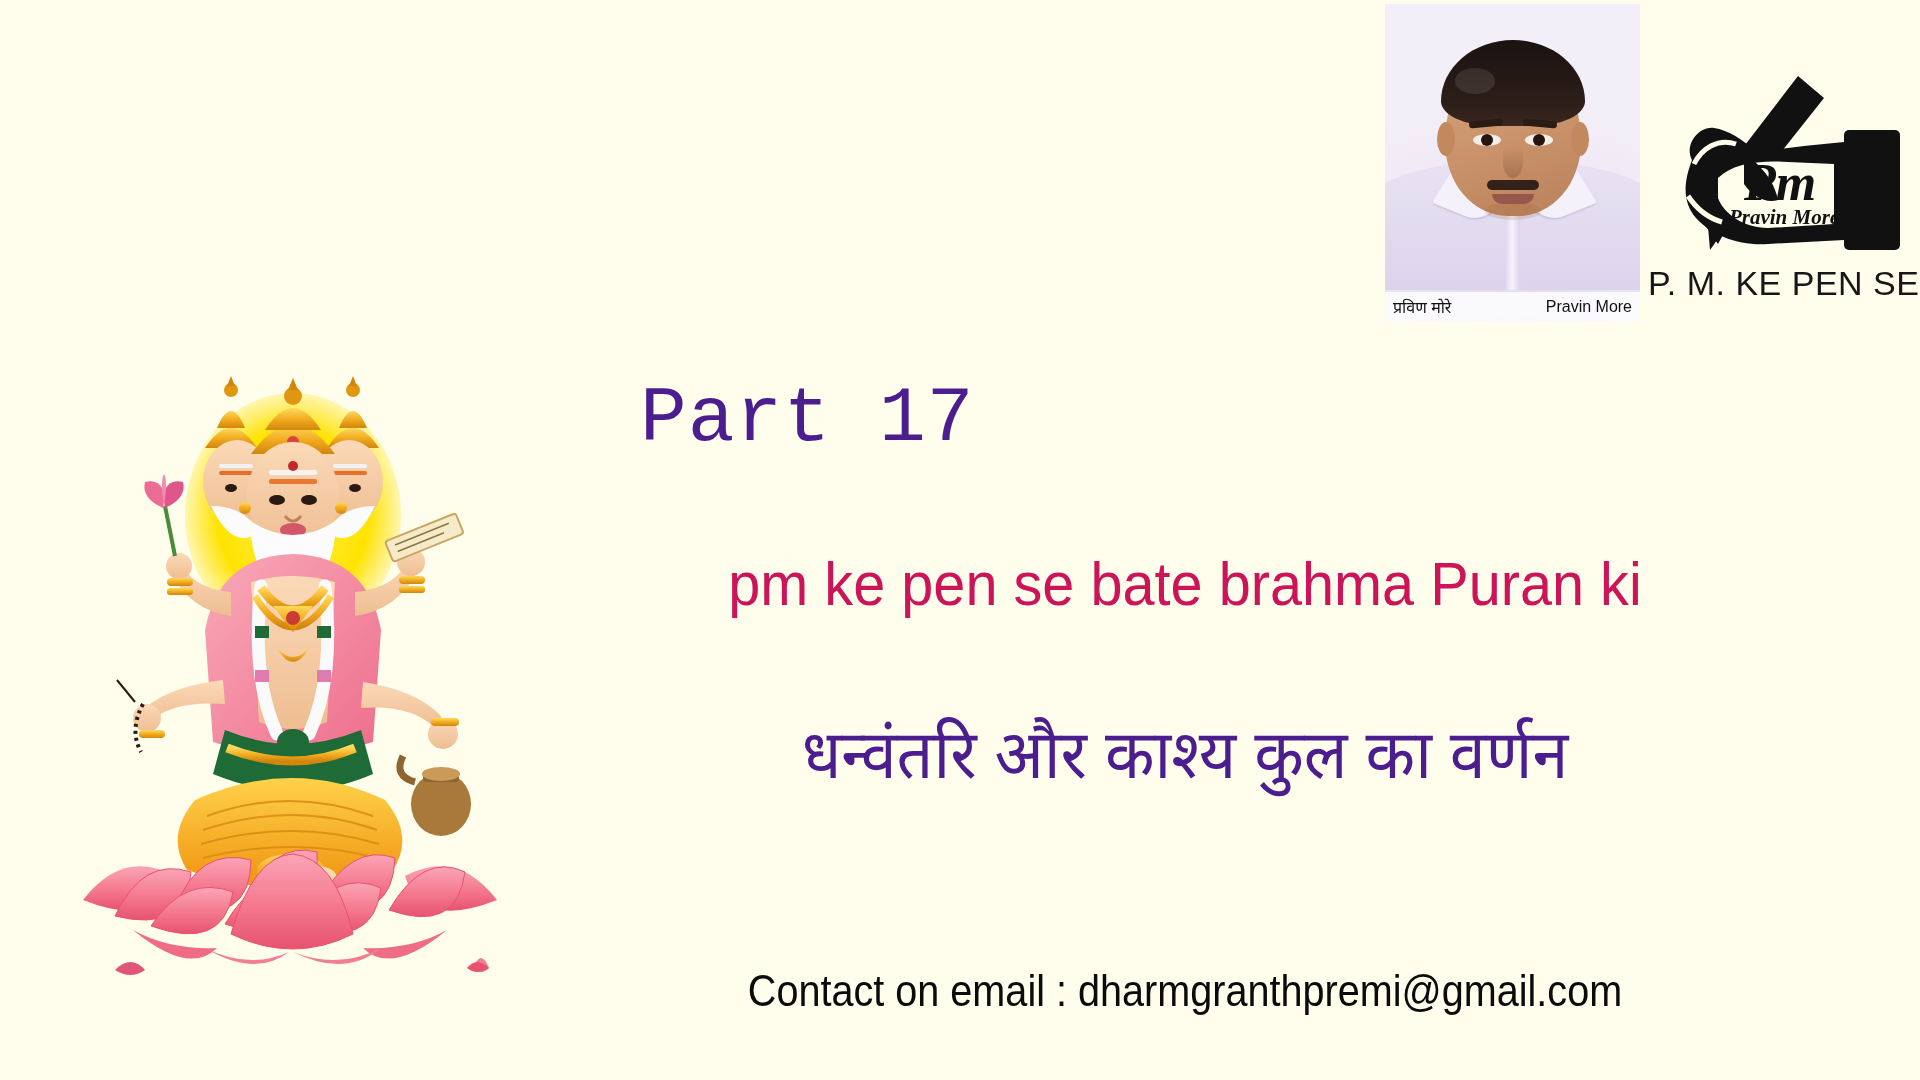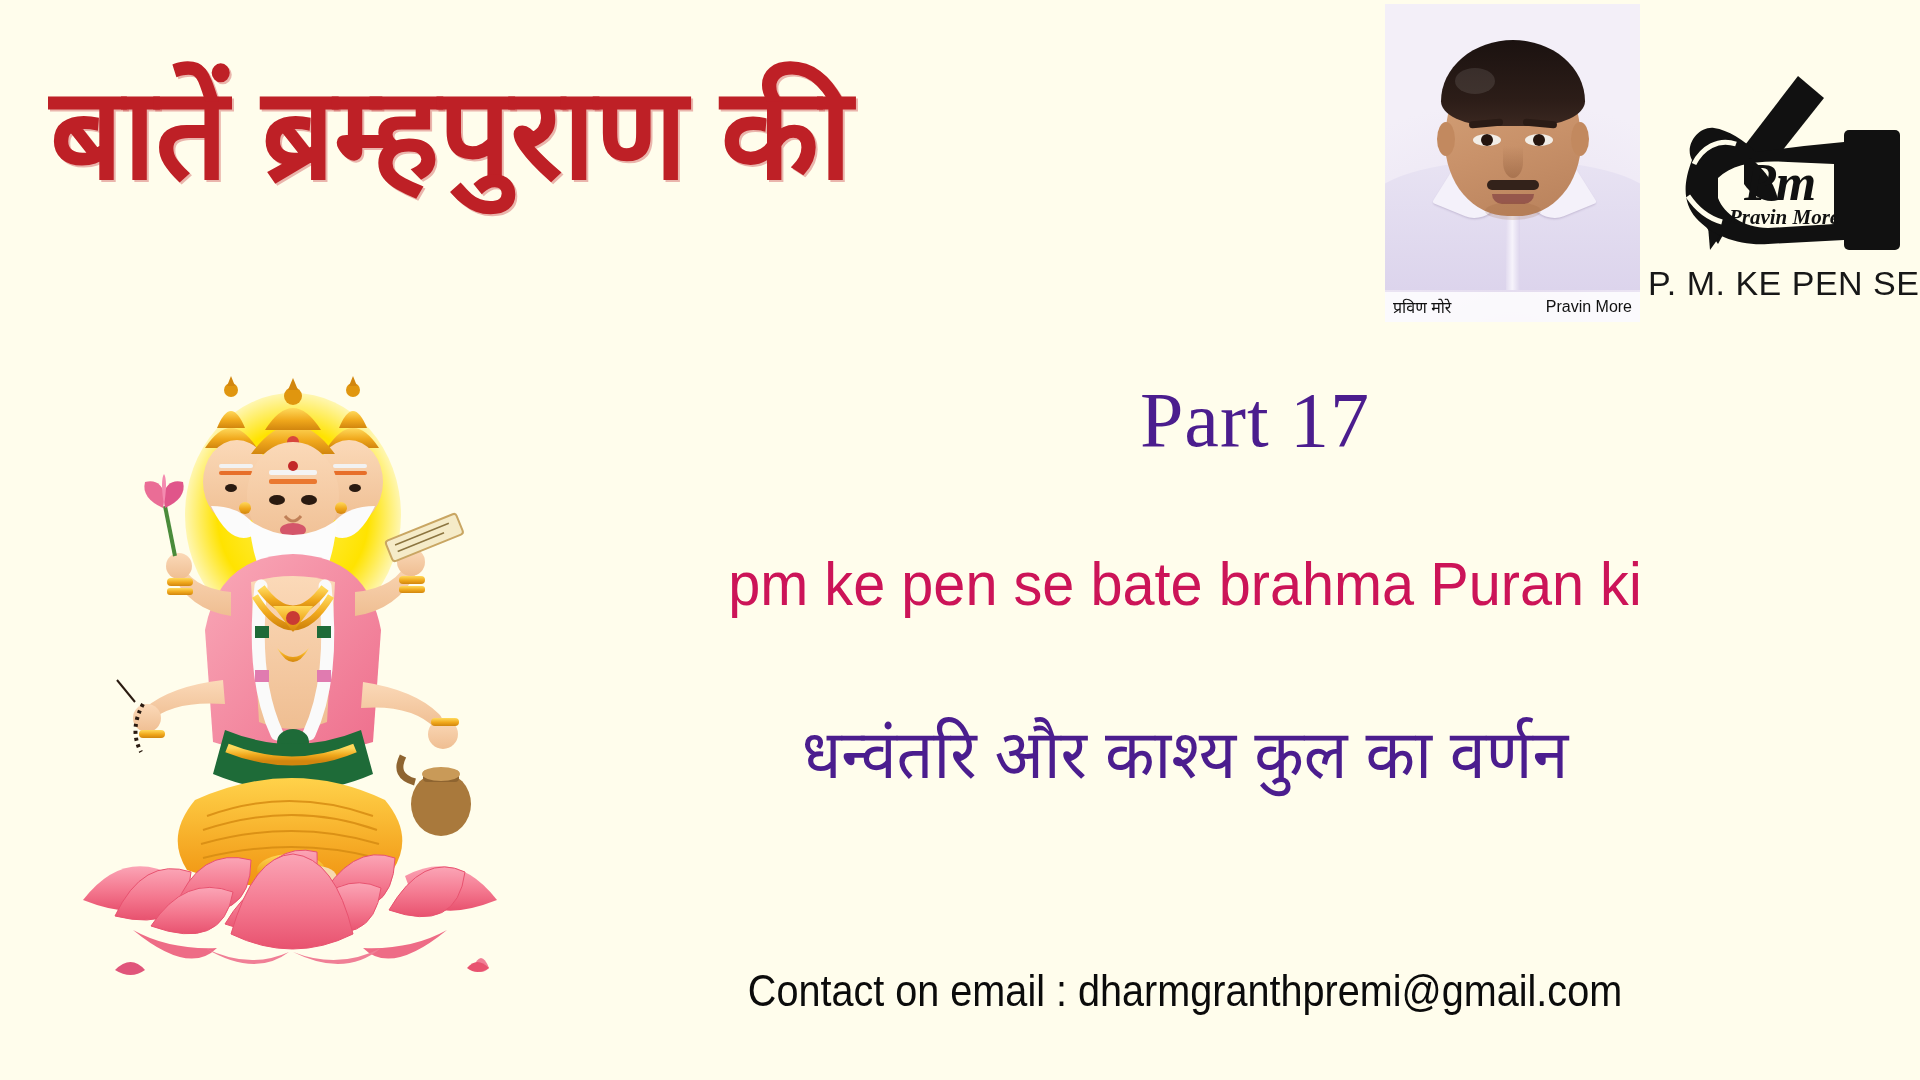--- a/index.html
+++ b/index.html
@@ -121,23 +121,23 @@
   }
 
   
   .brahma{
     position:absolute;left:55px;top:330px;width:470px;height:650px;
   }
 
   
   .part-no{
     position:absolute;left:640px;top:375px;width:1230px;
-    text-align:center;
+    text-align:left;
     font-size:78px;font-weight:400;color:#4B1D8E;
-    font-family:Liberation Serif, serif;
+    font-family:Liberation Mono, monospace;
     letter-spacing:1px;
   }
   .subtitle-en{
     position:absolute;left:470px;top:548px;width:1430px;
     text-align:center;
     font-size:62px;font-weight:400;color:#CC1458;
     font-family:"Liberation Sans",sans-serif;
     transform:scaleX(.93);
     white-space:nowrap;
   }
@@ -156,21 +156,20 @@
     font-family:"Liberation Sans",sans-serif;
     transform:scaleX(.88);
     white-space:nowrap;
   }
 </style>
 </head>
 <body>
 
 <div id="stage">
 
-  <div class="title-hi">बातें ब्रम्हपुराण की</div>
 
   <div class="photo-card">
     <div class="photo-bg"></div>
     <div class="ph-shirt"></div>
     <div class="ph-placket"></div>
     <div class="ph-neck"></div>
     <div class="ph-collar-l"></div>
     <div class="ph-collar-r"></div>
     <div class="ph-head"></div>
     <div class="ph-ear-l"></div>

